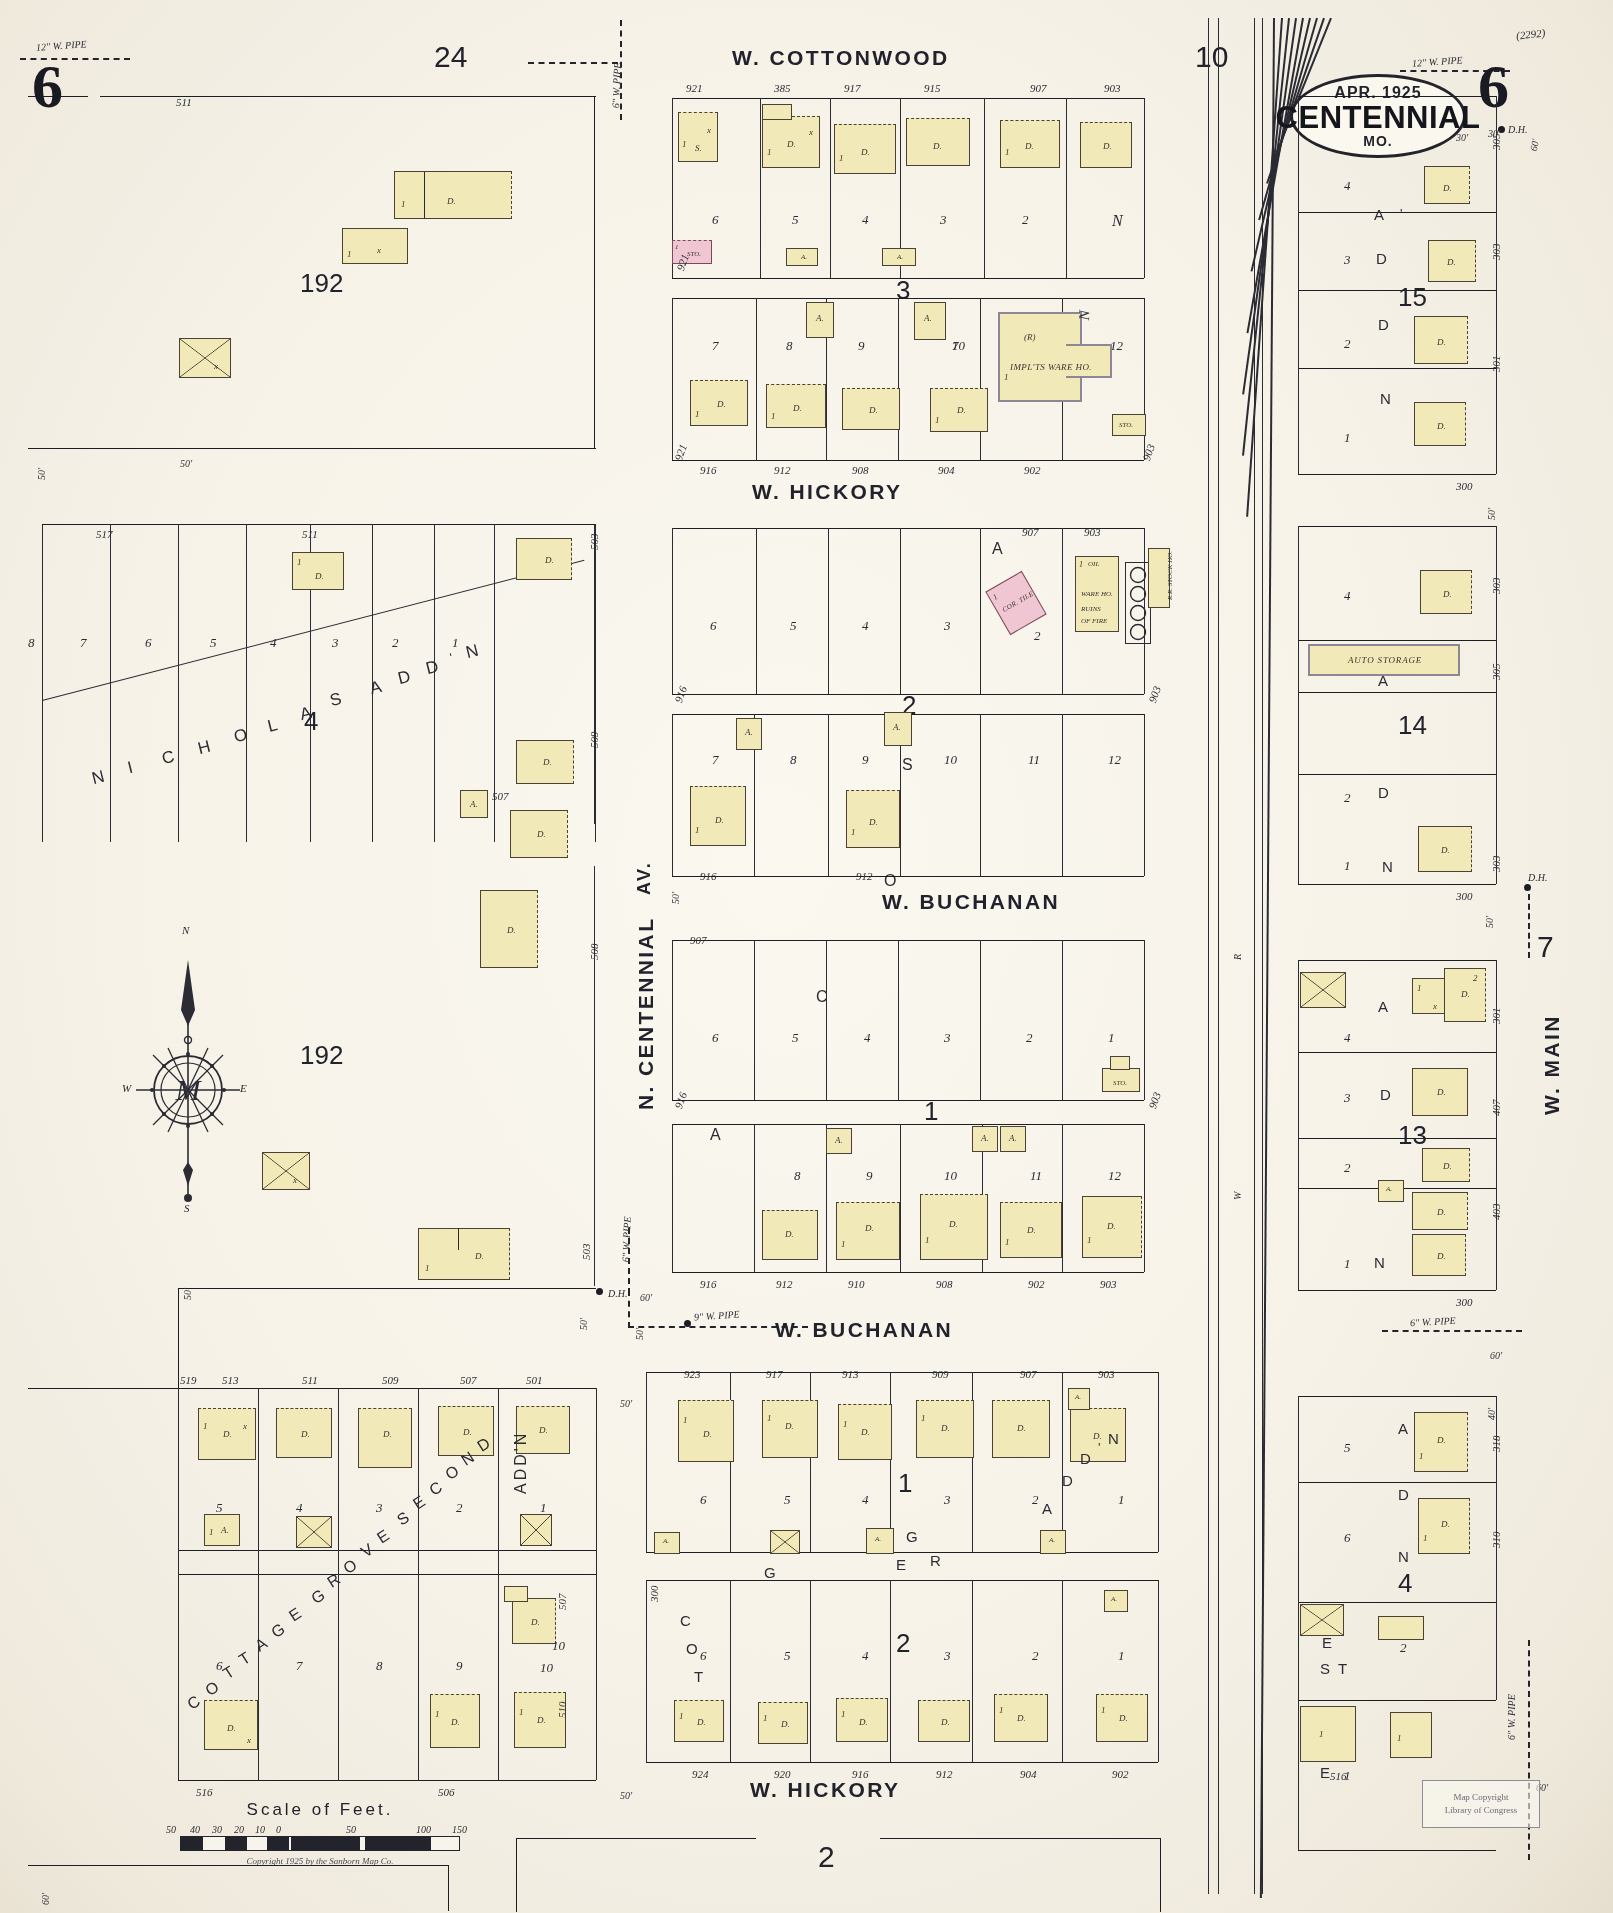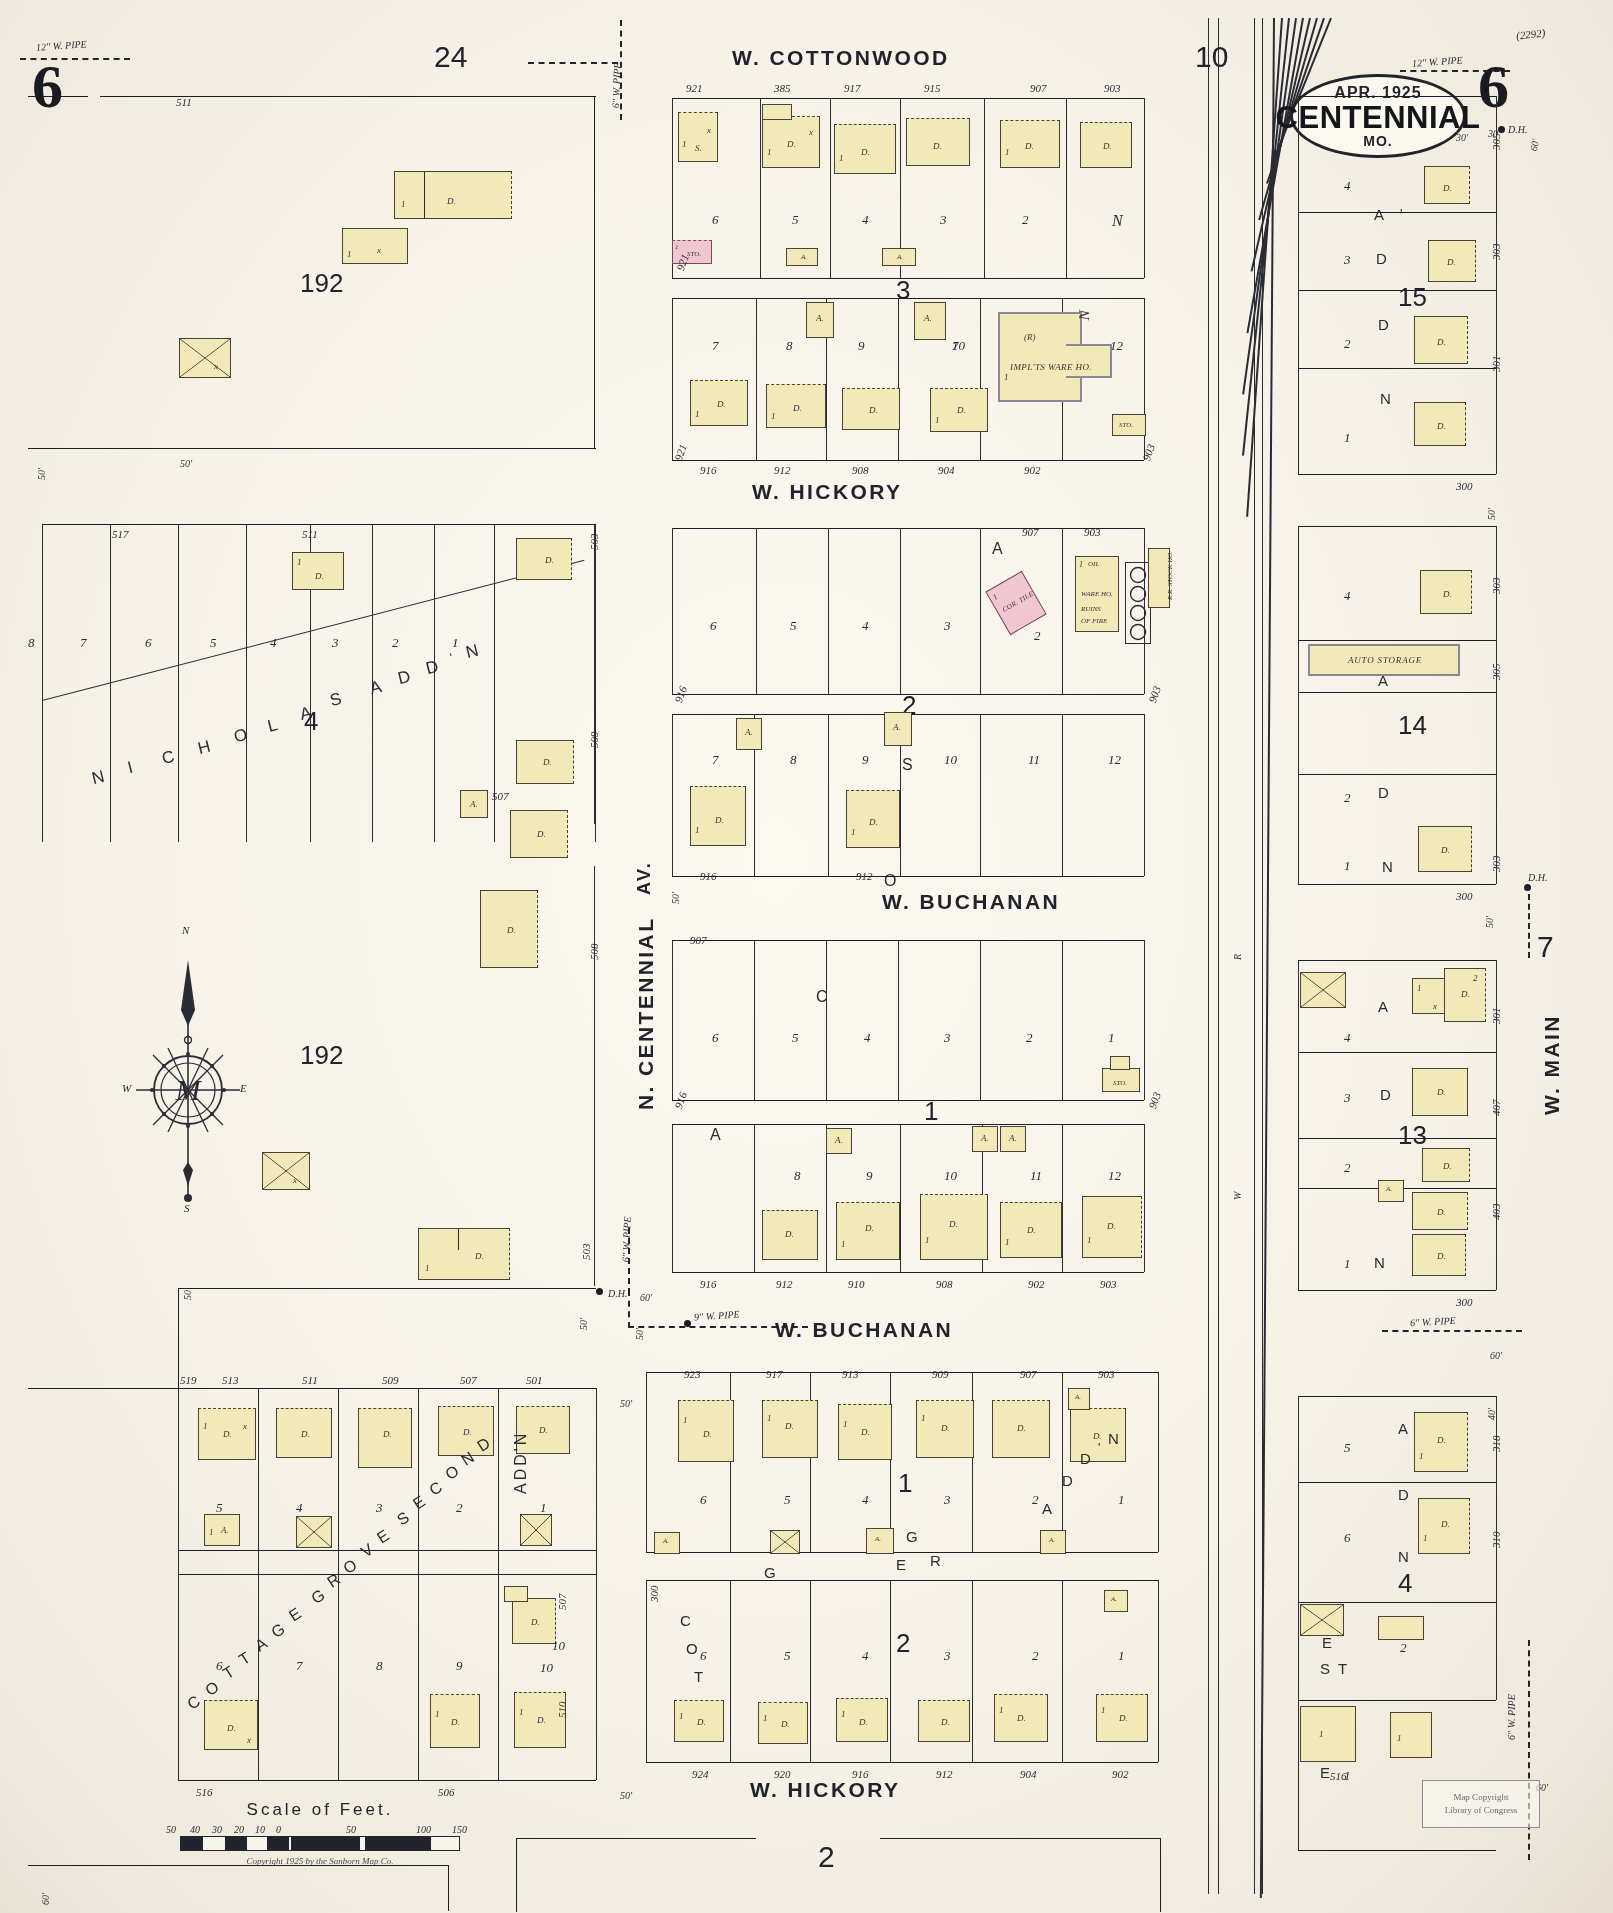--- a/index.html
+++ b/index.html
@@ -145,21 +145,21 @@
   <div class="ln vl" style="left:178px;top:524px;height:318px;"></div>
   <div class="ln vl" style="left:246px;top:524px;height:318px;"></div>
   <div class="ln vl" style="left:310px;top:524px;height:318px;"></div>
   <div class="ln vl" style="left:372px;top:524px;height:318px;"></div>
   <div class="ln vl" style="left:434px;top:524px;height:318px;"></div>
   <div class="ln vl" style="left:494px;top:524px;height:318px;"></div>
 
   <div class="ln" style="left:42px;top:700px;width:560px;height:1.4px;transform:rotate(-14.5deg);transform-origin:0 0;"></div>
   <div class="ln vl" style="left:594px;top:524px;height:300px;"></div>
 
-  <div class="num" style="left:112px;top:528px;">517</div>
+  <div class="num" style="left:96px;top:528px;">517</div>
   <div class="num" style="left:302px;top:528px;">511</div>
   <div class="num" style="left:588px;top:550px;transform:rotate(-90deg);transform-origin:0 0;">503</div>
 
   <div class="lotno" style="left:28px;top:635px;">8</div>
   <div class="lotno" style="left:80px;top:635px;">7</div>
   <div class="lotno" style="left:145px;top:635px;">6</div>
   <div class="lotno" style="left:210px;top:635px;">5</div>
   <div class="lotno" style="left:270px;top:635px;">4</div>
   <div class="lotno" style="left:332px;top:635px;">3</div>
   <div class="lotno" style="left:392px;top:635px;">2</div>

